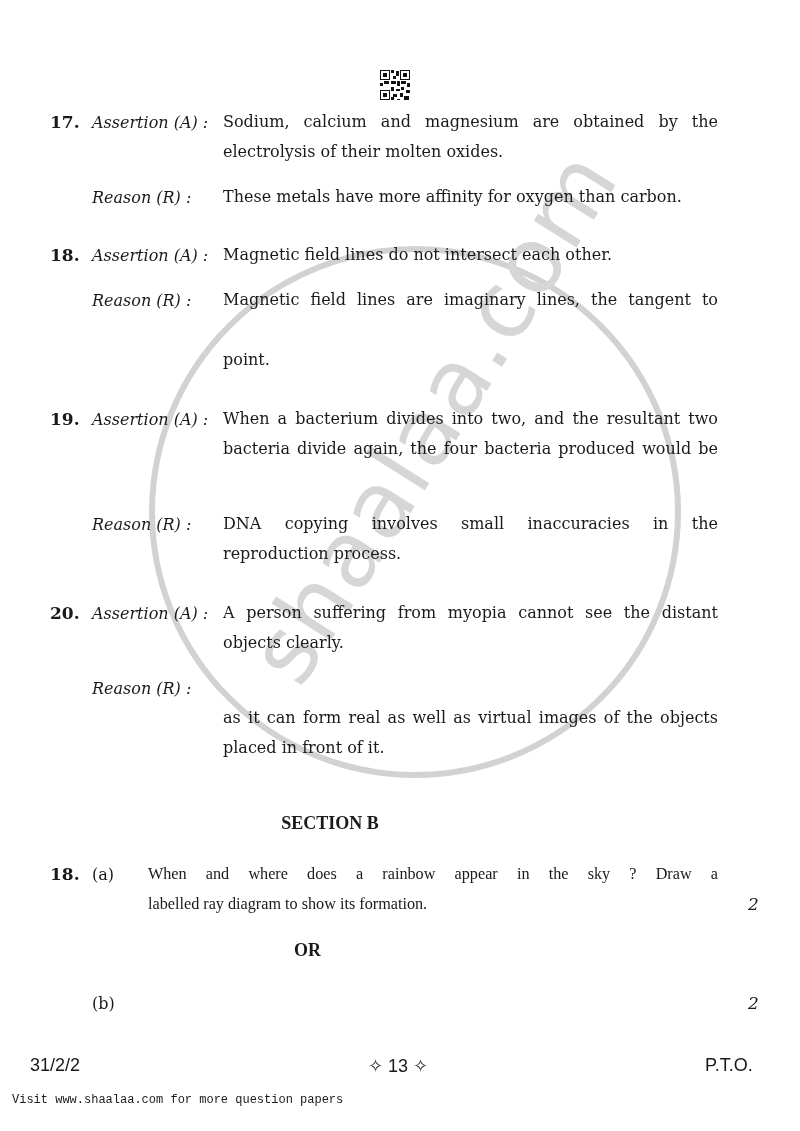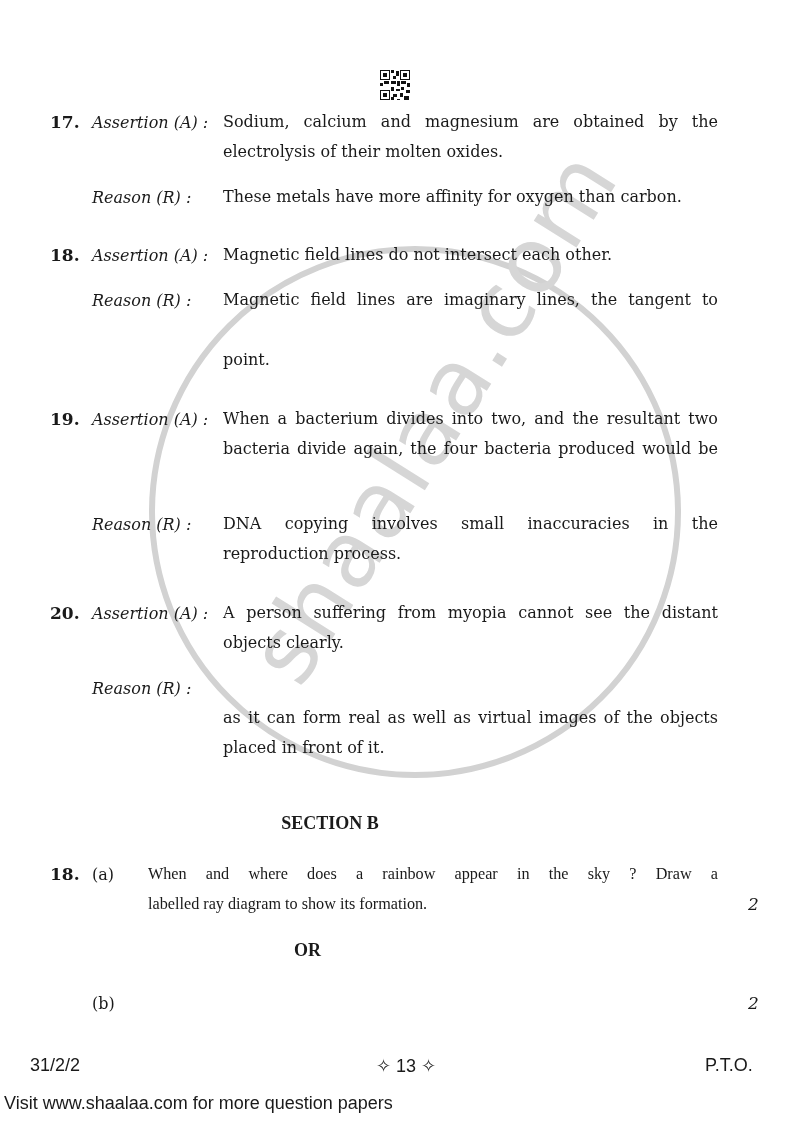--- a/index.html
+++ b/index.html
@@ -18,21 +18,21 @@
     .text { position: absolute; left: 223px; width: 495px; font-family: "DejaVu Serif", serif; font-size: 16px; line-height: 30px; text-align: justify; text-align-last: left; }
     .text.justify-last { text-align-last: justify; }
 
     .section-title { position: absolute; left: 0; width: 660px; top: 813px; text-align: center; font-family: "Liberation Serif", serif; font-weight: bold; font-size: 18px; }
     .sub { position: absolute; left: 92px; font-family: "DejaVu Serif", serif; font-size: 16px; }
     .qtext { position: absolute; left: 148px; width: 570px; font-family: Liberation Serif, serif; font-size: 16.2px; line-height: 30px; text-align: justify; }
     .marks { position: absolute; left: 748px; font-family: "DejaVu Serif", serif; font-style: italic; font-size: 17px; }
     .or { position: absolute; left: 258px; top: 940px; font-family: "Liberation Serif", serif; font-weight: bold; font-size: 18px; margin-left: 36px; }
 
     .footer { position: absolute; top: 1043px; font-family: "Liberation Sans", sans-serif; font-size: 18px; margin-top: 12px; }
-    .visit { position: absolute; left: 4px; top: 1093px; font-family: Liberation Sans, sans-serif; font-size: 18px; }
+    .visit { position: absolute; left: 12px; top: 1093px; font-family: Liberation Mono, monospace; font-size: 12px; }
   </style>
 </head>
 <body>
 
 <div class="page">
 
   <svg class="qr" viewBox="0 0 21 21" shape-rendering="crispEdges">
     <rect x="0" y="0" width="21" height="21" fill="#fff"></rect>
     <g fill="#111">
       <rect x="0" y="0" width="7" height="7"></rect>
@@ -107,16 +107,16 @@
   <div class="qtext" style="top:859px; text-align-last: justify;">When and where does a rainbow appear in the sky ? Draw a</div>
   <div class="qtext" style="top:889px">labelled ray diagram to show its formation.</div>
   <div class="marks" style="top:894px">2</div>
 
   <div class="or">OR</div>
 
   <div class="sub" style="top:994px">(b)</div>
   <div class="marks" style="top:993px">2</div>
 
   <div class="footer" style="left:30px">31/2/2</div>
-  <div class="footer" style="left:376px">✧ 13 ✧</div>
+  <div class="footer" style="left:368px">✧ 13 ✧</div>
   <div class="footer" style="left:705px">P.T.O.</div>
   <div class="visit">Visit www.shaalaa.com for more question papers</div>
 </div>
 
 </body></html>

